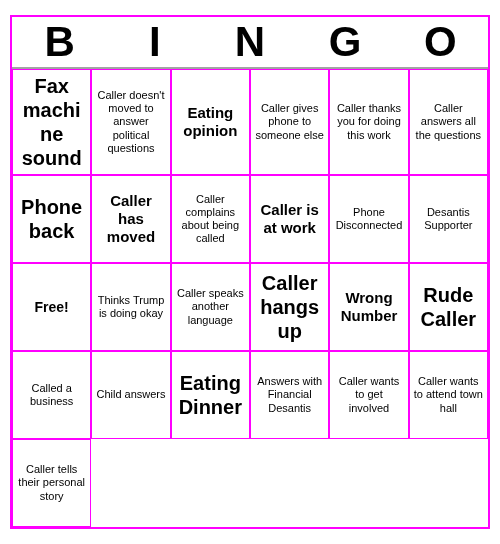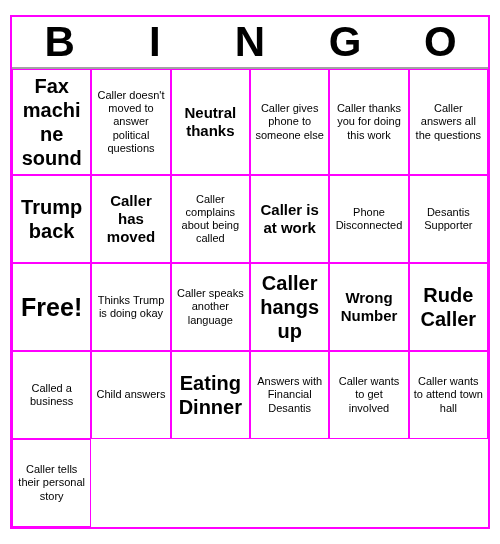--- a/index.html
+++ b/index.html
@@ -62,43 +62,43 @@
       font-size: 20px;
       font-weight: bold;
     }
 
     .bingo-cell.medium-text {
       font-size: 15px;
       font-weight: bold;
     }
 
     .bingo-cell.free {
-      font-size: 25px;
+      font-size: 14px;
       font-weight: bold;
     }
   </style>
 </head>
 <body>
 
 <div class="bingo-card">
   <div class="bingo-header">
     <div class="bingo-header-cell">B</div>
     <div class="bingo-header-cell">I</div>
     <div class="bingo-header-cell">N</div>
     <div class="bingo-header-cell">G</div>
     <div class="bingo-header-cell">O</div>
   </div>
   <div class="bingo-grid" id="bingo-grid">
   <div class="bingo-cell large-text">Fax machine sound</div>
       <div class="bingo-cell">Caller doesn't moved to answer political questions</div>
-      <div class="bingo-cell medium-text">Neutral thanks</div>
+      <div class="bingo-cell medium-text">Eating opinion</div>
       <div class="bingo-cell">Caller gives phone to someone else</div>
       <div class="bingo-cell">Caller thanks you for doing this work</div>
       <div class="bingo-cell">Caller answers all the questions</div>
-      <div class="bingo-cell large-text">Trump back</div>
+      <div class="bingo-cell large-text">Phone back</div>
       <div class="bingo-cell medium-text">Caller has moved</div>
       <div class="bingo-cell">Caller complains about being called</div>
       <div class="bingo-cell medium-text">Caller is at work</div>
       <div class="bingo-cell">Phone Disconnected</div>
       <div class="bingo-cell">Desantis Supporter</div>
       <div class="bingo-cell free">Free!</div>
       <div class="bingo-cell">Thinks Trump is doing okay</div>
       <div class="bingo-cell">Caller speaks another language</div>
       <div class="bingo-cell large-text">Caller hangs up</div>
       <div class="bingo-cell medium-text">Wrong Number</div>

